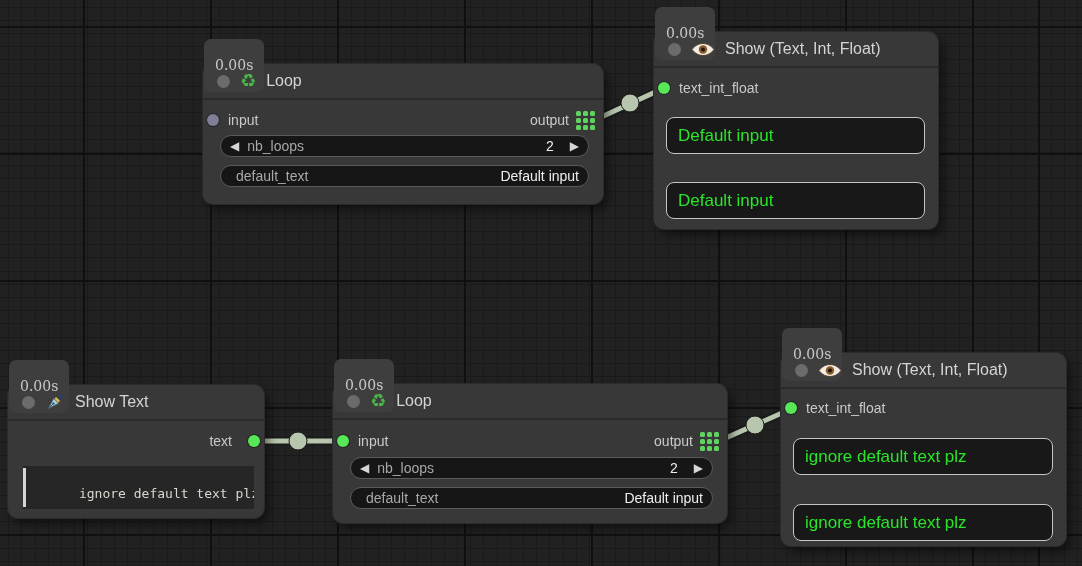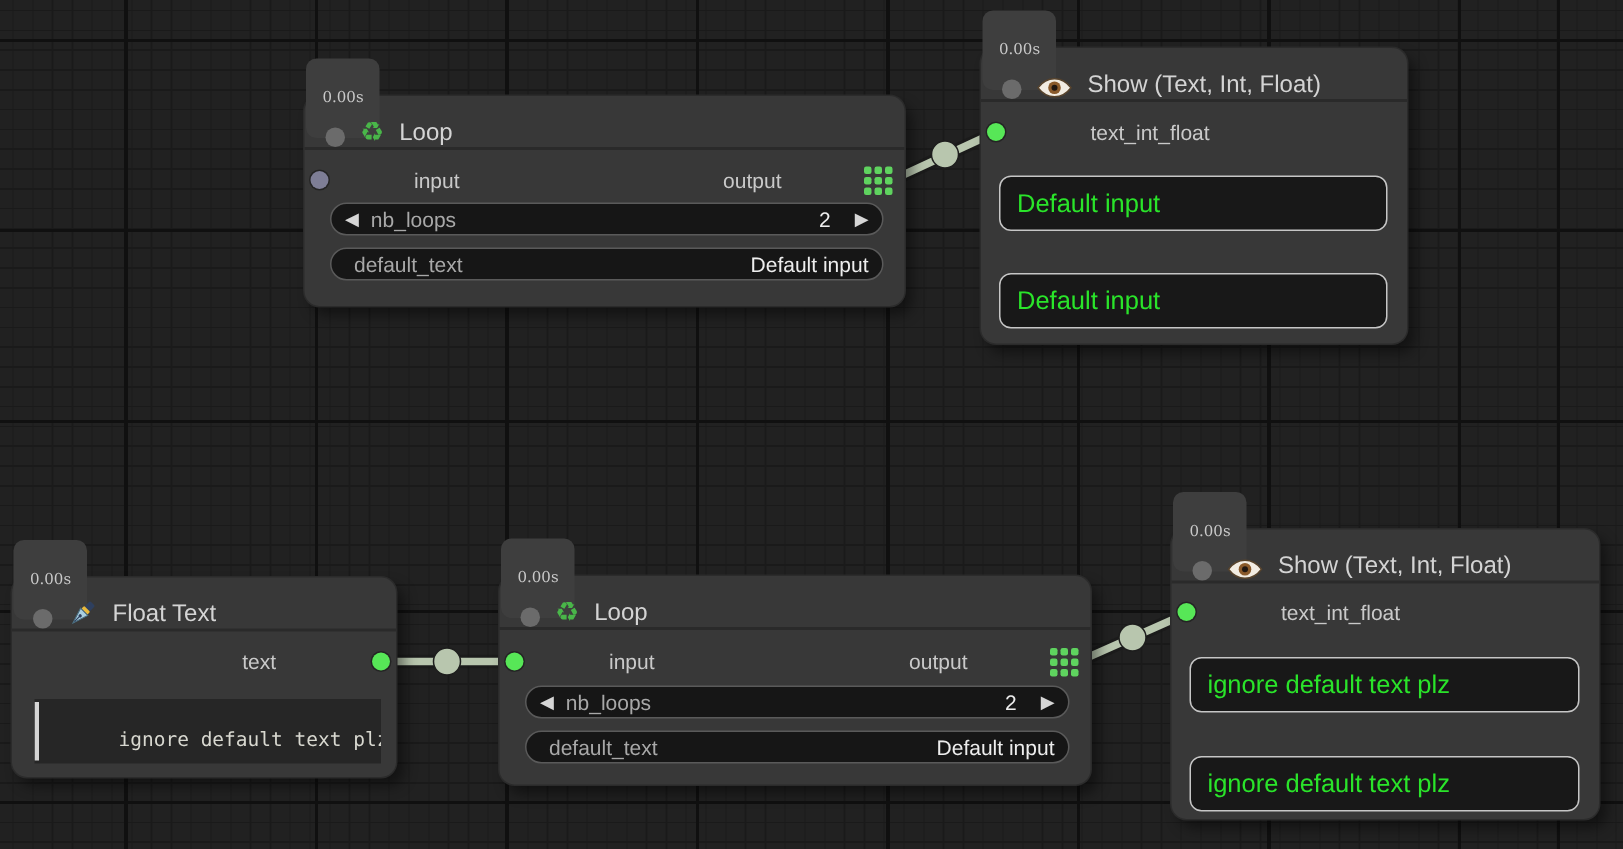--- a/index.html
+++ b/index.html
@@ -20,33 +20,33 @@
   .wire-dot{fill:#b8c6ae;stroke:#1d1d1d;stroke-width:1;}
 
   .node{
     position:absolute; z-index:2; background:#383838; border-radius:10px;
     box-shadow:0 0 0 1px #2b2b2b, 5px 6px 9px rgba(0,0,0,.45);
     color:#c9c9c9;
   }
   .badge{
     position:absolute; top:-25px; left:1px; height:21px; line-height:21px;
     padding:16px 11px; background:#3e3e3e; border-radius:7px;
-    font-family:"DejaVu Serif", serif; font-size:10px; color:#c9c9c9;
+    font-family:"DejaVu Serif", serif; font-size:14px; color:#c9c9c9;
   }
   .hdr{
     position:absolute; left:0; right:0; top:0; height:36px;
-    display:flex; align-items:flex-end; gap:10px; padding:0 14px;
+    display:flex; align-items:center; gap:10px; padding:0 14px;
     border-bottom:2px solid #2a2a2a; box-sizing:border-box;
   }
   .hdr-dot{width:13px;height:13px;border-radius:50%;background:#6b6b6b;flex:0 0 auto;}
   .hdr-icon{display:flex;align-items:center;flex:0 0 auto;}
   .recycle{font-family:"DejaVu Sans",sans-serif;font-size:18px;color:#49b649;line-height:1;}
   .hdr-title{font-size:16px;color:#d4d4d4;white-space:nowrap;}
 
-  .prow{position:absolute;left:0;right:0;display:flex;align-items:center;height:24px;gap:48px;}
+  .prow{position:absolute;left:0;right:0;display:flex;align-items:center;height:24px;}
   .pdot{width:12px;height:12px;border-radius:50%;flex:0 0 auto;box-shadow:0 0 0 1px rgba(0,0,0,.35);}
   .pdot.green{background:#57e757;}
   .pdot.idle{background:#7e7e96;}
   .plabel{font-size:14px;color:#c9c9c9;white-space:nowrap;}
   .spacer{flex:1;}
   .grid-icon{display:grid;grid-template-columns:repeat(3,5px);grid-template-rows:repeat(3,5px);gap:2px;flex:0 0 auto;}
   .grid-icon i{background:#5fd35f;border-radius:1.5px;display:block;}
 
   .widget{
     position:absolute; left:17px; right:14px; height:22px; box-sizing:border-box;
@@ -167,21 +167,21 @@
         <svg class="pen-svg" width="20" height="20" viewBox="0 0 20 20">
           <g transform="rotate(45 10 10)">
             <rect x="7.6" y="0.5" width="4.8" height="5.5" rx="1" fill="#2e3f5e"></rect>
             <rect x="7.2" y="5.6" width="5.6" height="2.6" rx="0.8" fill="#e8b93c"></rect>
             <path d="M10 19 L6.6 8.4 L13.4 8.4 Z" fill="#a9cfe0" stroke="#4a6e80" stroke-width="0.7"></path>
             <circle cx="10" cy="12.2" r="1.1" fill="#2e3f5e"></circle>
             <line x1="10" y1="13.2" x2="10" y2="17.6" stroke="#2e3f5e" stroke-width="0.8"></line>
           </g>
         </svg>
       </span>
-      <span class="hdr-title">Float Text</span>
+      <span class="hdr-title">Show Text</span>
     </div>
     <div class="prow" style="top:44px;justify-content:flex-end;padding:0 4px 0 8px;">
       <span class="plabel" style="margin-right:16px;">text</span>
       <span class="pdot green"></span>
     </div>
     <div class="textbox" style="left:15px;top:81px;width:231px;height:43px;">
       <span class="caret"></span><span>ignore default text plz</span>
     </div>
   </div>
 

